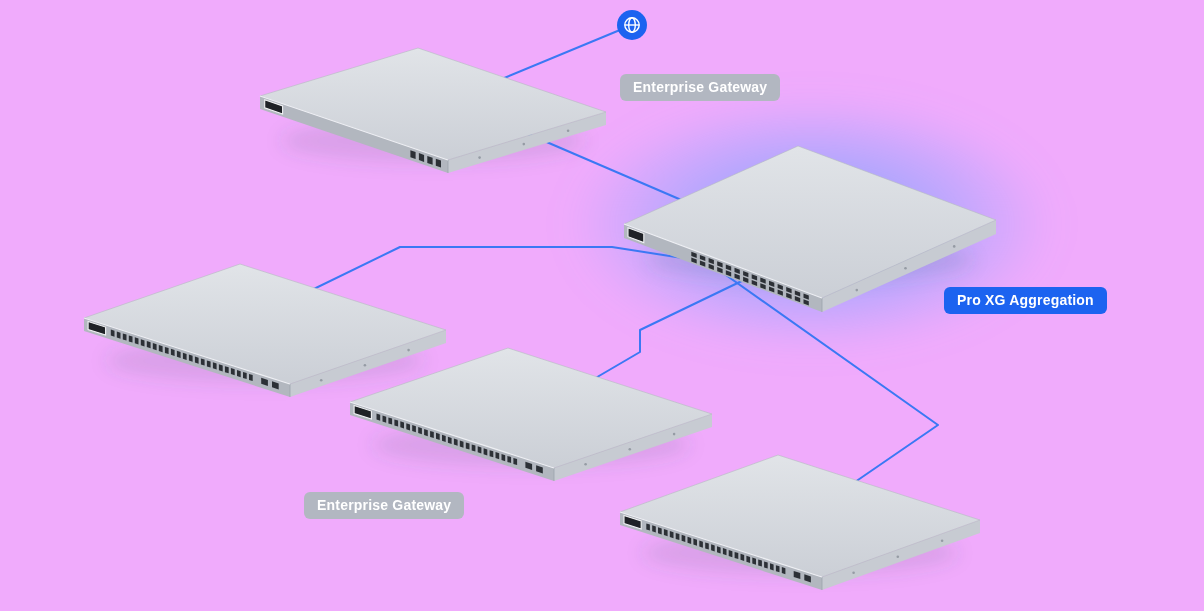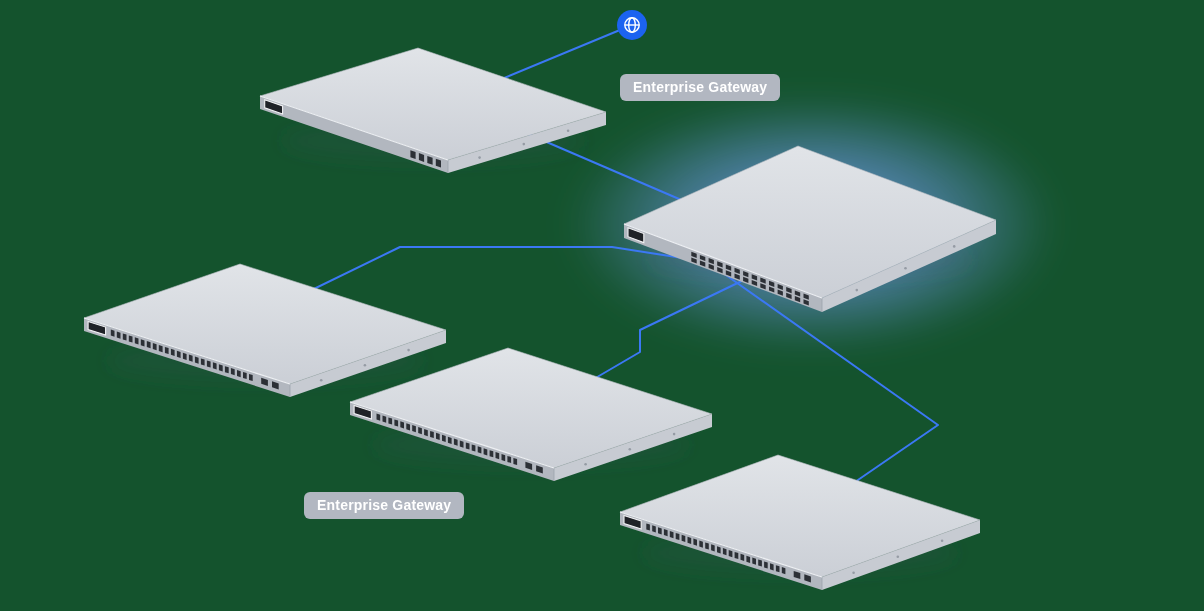--- a/index.html
+++ b/index.html
@@ -1,18 +1,18 @@
 <!DOCTYPE html>
 <html><head>
 <meta charset="utf-8">
 <style>
   html,body{margin:0;padding:0;}
   body{width:1204px;height:611px;overflow:hidden;background:#ffffff;}
   .stage{
-    position:relative;width:1204px;height:611px;background:#14532d;
+    position:relative;width:1204px;height:611px;background:#f0abfc;
     font-family:"Liberation Sans",sans-serif;
   }
   .stage svg{position:absolute;left:0;top:0;}
   .pill{
     position:absolute;
     font-size:14px;font-weight:700;line-height:1;
     padding:6px 13px 7px;border-radius:6px;
     white-space:nowrap;letter-spacing:.2px;
     user-select:none;
   }
@@ -223,15 +223,16 @@
         <g fill="none" stroke="#ffffff" stroke-width="1.4">
           <circle cx="632" cy="25" r="7.2"></circle>
           <ellipse cx="632" cy="25" rx="3.3" ry="7.2"></ellipse>
           <line x1="624.8" y1="25" x2="639.2" y2="25"></line>
         </g>
       </g>
     </svg>
 
   <div class="pill" id="label-gateway" style="background: rgb(178, 183, 193); color: rgb(255, 255, 255);">Enterprise Gateway</div>
 
+  <div class="pill" id="label-agg" style="background: rgb(28, 99, 240); color: rgb(255, 255, 255);">Pro XG Aggregation</div>
 
   <div class="pill" id="label-switches" style="background: rgb(178, 183, 193); color: rgb(255, 255, 255);">Enterprise Gateway</div>
 </div>
 
 </body></html>

